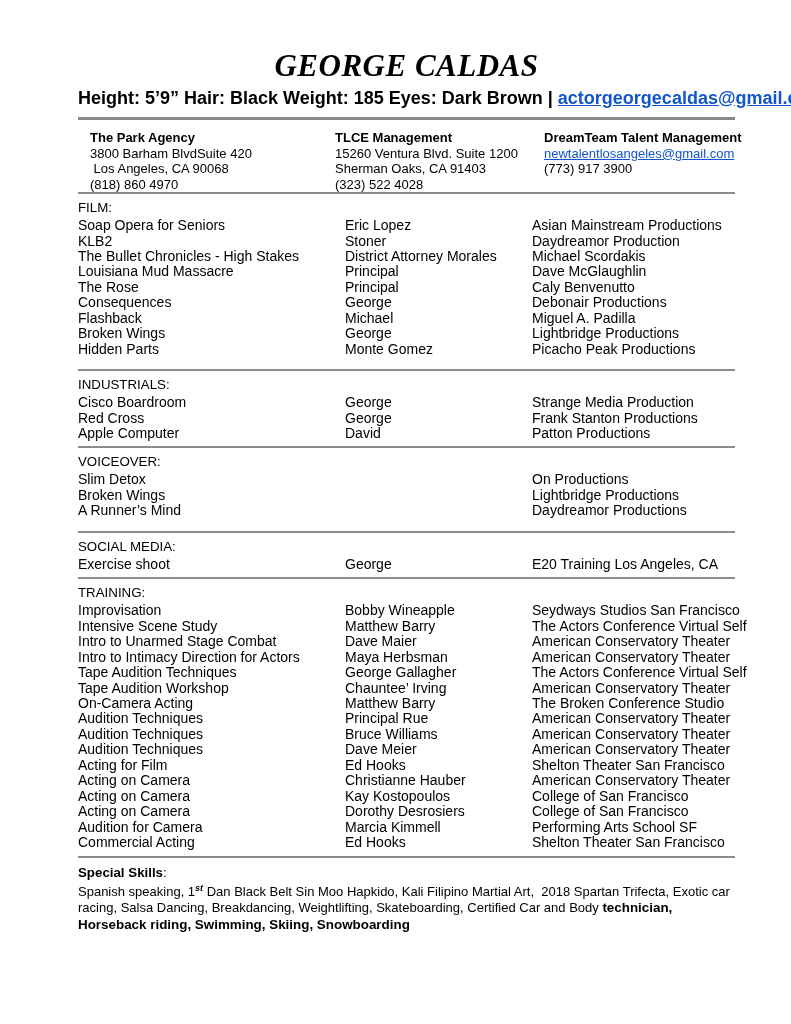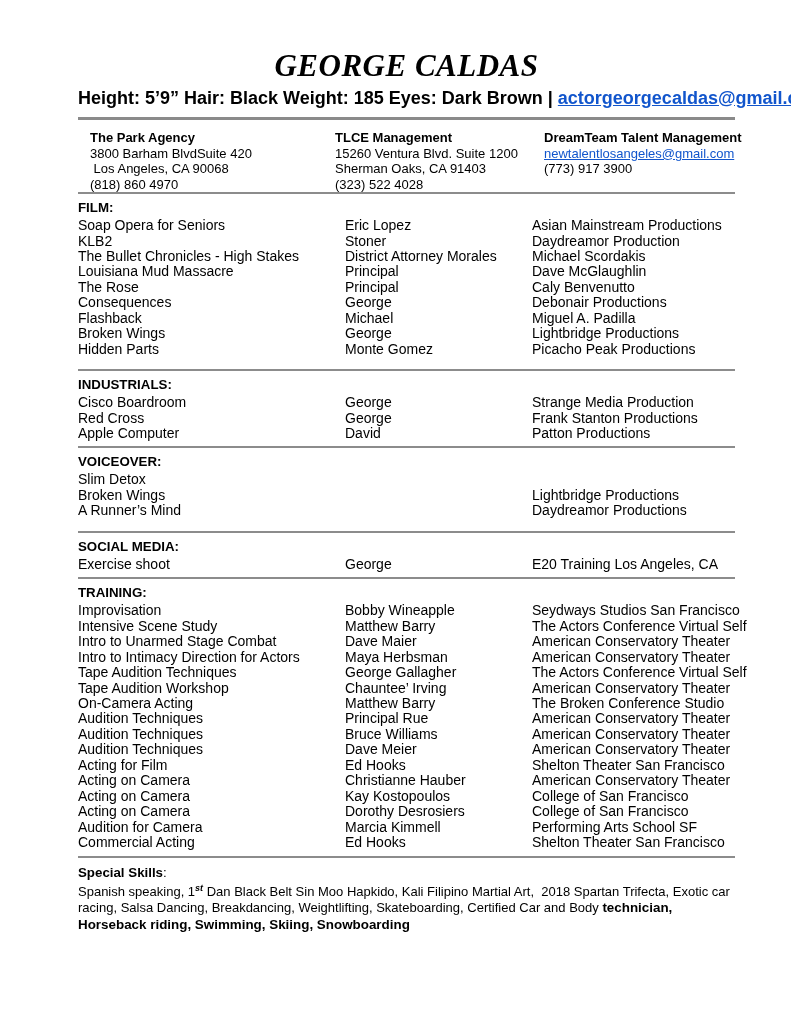--- a/index.html
+++ b/index.html
@@ -48,21 +48,21 @@
     margin-top: 9px;
     font-size: 13px;
     line-height: 15.5px;
   }
   .agency .agency-name { font-weight: bold; line-height: 17px; }
   .agency div { white-space: nowrap; margin-left: 12px; }
 
   
   .section { margin-top: 5px; }
   .section-heading {
-    font-weight: bold;
+    font-weight: normal;
     font-size: 13.3px;
     line-height: 17px;
     margin-bottom: 2px;
   }
   .credit-row {
     display: grid;
     grid-template-columns: 267px 187px auto;
     font-size: 14px;
     line-height: 15.45px;
   }
@@ -184,20 +184,21 @@
       <span>Patton Productions</span>
     </div>
       </div>
       <div class="section-gap small"></div>
       <div class="rule"></div>
       <div class="section">
         <div class="section-heading">VOICEOVER:</div>
         <div class="credit-row">
       <span>Slim Detox</span>
       <span></span>
+      <span>On Productions</span>
     </div>
         <div class="credit-row">
       <span>Broken Wings</span>
       <span></span>
       <span>Lightbridge Productions</span>
     </div>
         <div class="credit-row">
       <span>A Runner’s Mind</span>
       <span></span>
       <span>Daydreamor Productions</span>

